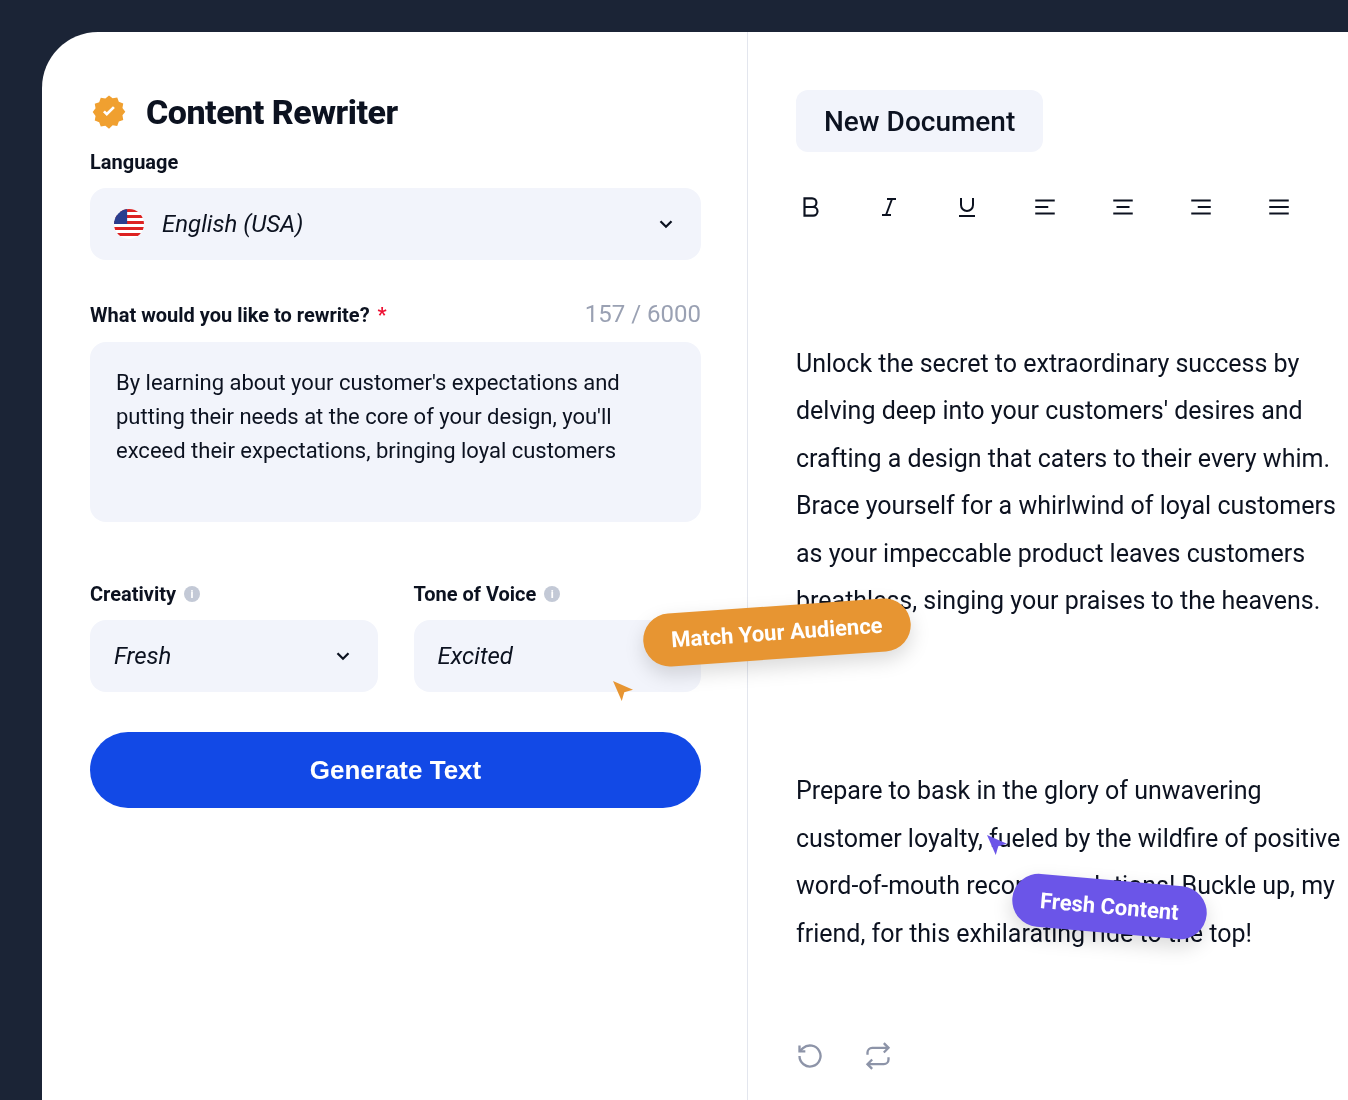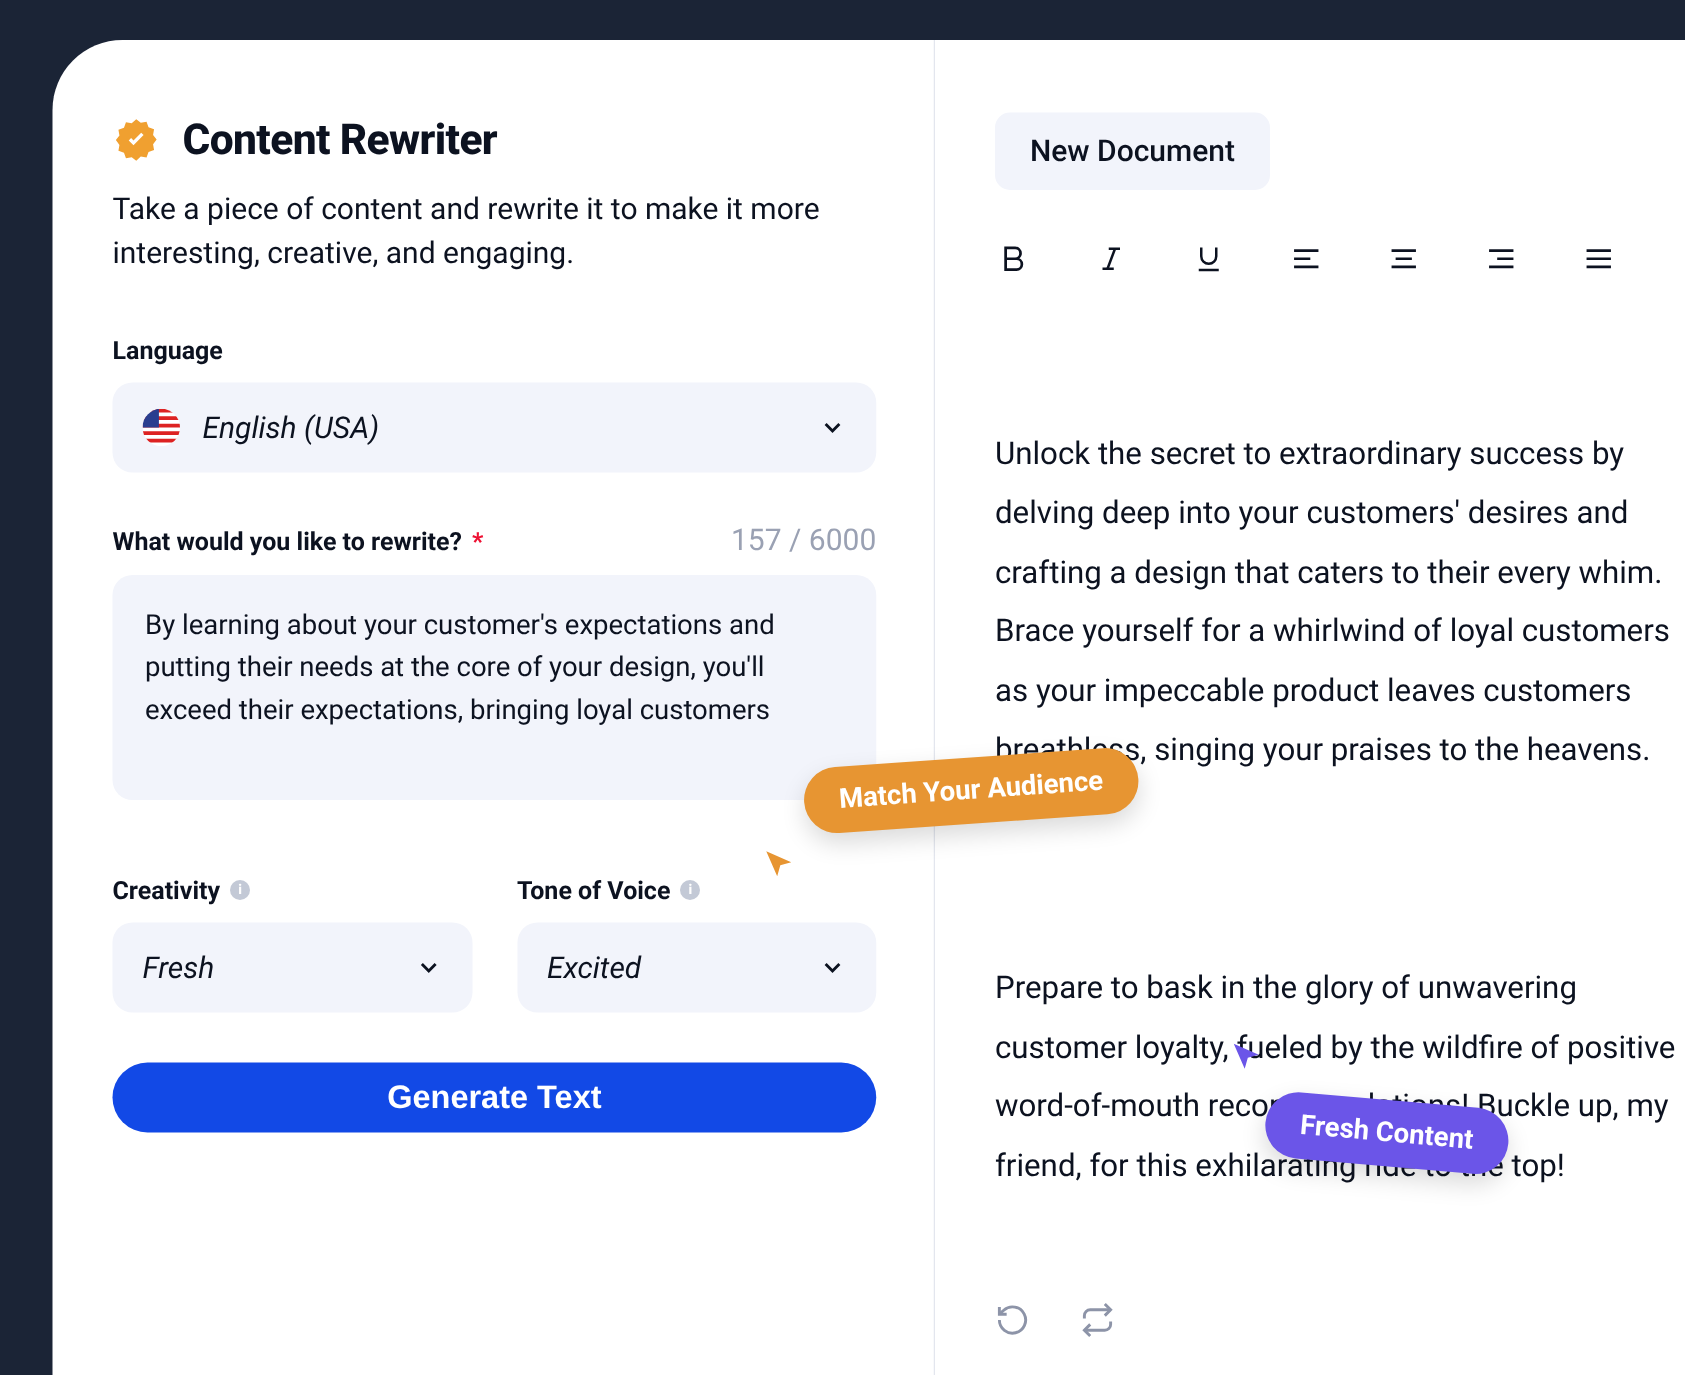--- a/index.html
+++ b/index.html
@@ -131,21 +131,21 @@
     font-family: inherit;
   }
   .two-col {
     display: flex;
     gap: 36px;
     margin-top: 60px;
   }
   .col { flex: 1; display: flex; flex-direction: column; }
   .generate-btn {
     margin-top: 40px;
-    height: 56px;
+    height: 76px;
     border-radius: 40px;
     background: #1249e6;
     color: #fff;
     border: none;
     font-size: 26px;
     font-weight: 700;
     cursor: pointer;
   }
   
   .right-panel {
@@ -155,21 +155,21 @@
     flex-direction: column;
     min-width: 0;
   }
   .doc-tab {
     background: #f2f4fb;
     border-radius: 12px;
     height: 62px;
     padding: 0 28px;
     display: inline-flex;
     align-items: center;
-    font-size: 24px;
+    font-size: 28px;
     color: #0c1220;
     font-weight: 500;
     width: fit-content;
     margin-bottom: 40px;
   }
   .toolbar {
     display: flex;
     gap: 48px;
     align-items: center;
     color: #0c1220;
@@ -235,21 +235,20 @@
   <div class="app-window">
 
     <div class="left-panel">
       <div class="title-row">
         <svg class="badge-icon" viewBox="0 0 24 24" fill="currentColor">
           <path d="M12 1.5l2.3 1.8 2.9-.5 1 2.8 2.8 1-.5 2.9 1.8 2.3-1.8 2.3.5 2.9-2.8 1-1 2.8-2.9-.5L12 22.5l-2.3-1.8-2.9.5-1-2.8-2.8-1 .5-2.9L1.7 12l1.8-2.3-.5-2.9 2.8-1 1-2.8 2.9.5L12 1.5z"></path>
           <path fill="#fff" d="M10.6 14.6l-2.4-2.4 1.2-1.2 1.2 1.2 3.9-3.9 1.2 1.2z"></path>
         </svg>
         <h1 class="title">Content Rewriter</h1>
       </div>
-      <p class="subtitle">Take a piece of content and rewrite it to make it more interesting, creative, and engaging.</p>
 
       <div class="label">Language</div>
       <div class="select-box">
         <svg class="flag" viewBox="0 0 32 32">
           <clipPath id="cc">
               <circle cx="16" cy="16" r="16"></circle>
             </clipPath>
           <g clip-path="url(#cc)">
             <rect width="32" height="32" fill="#fff"></rect>
             <rect y="0" width="32" height="3.2" fill="#d22"></rect>

